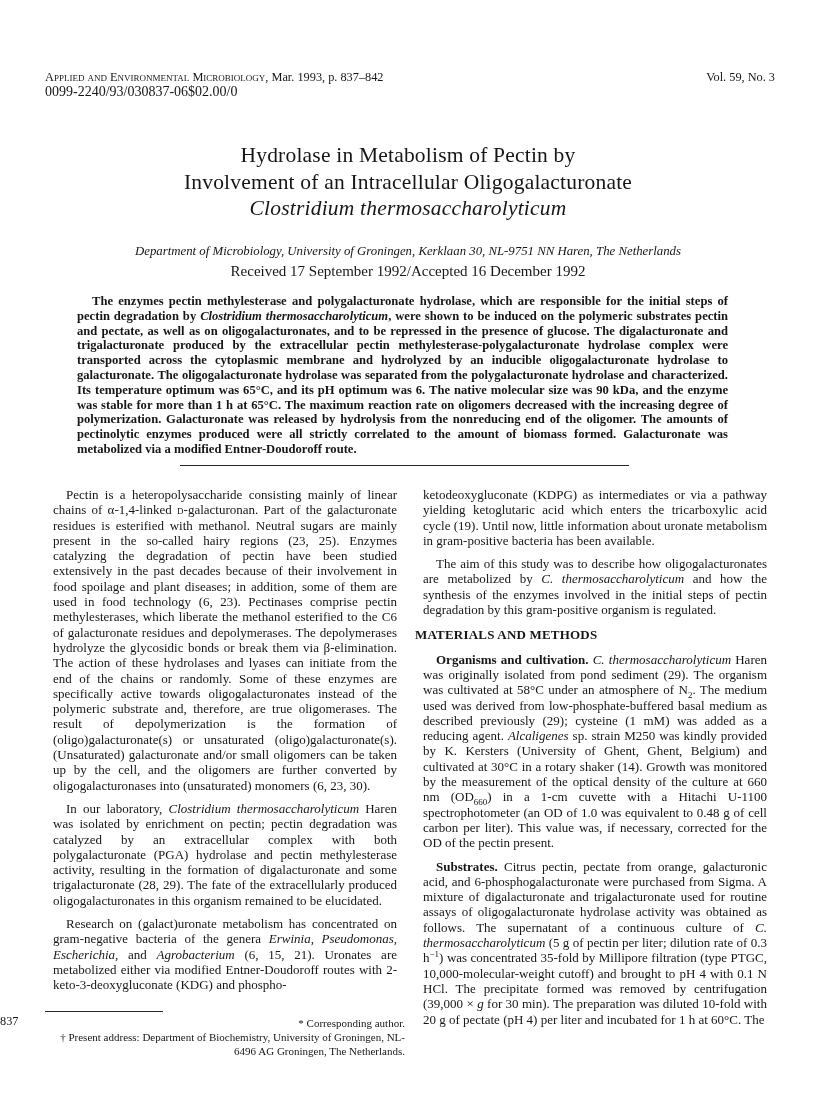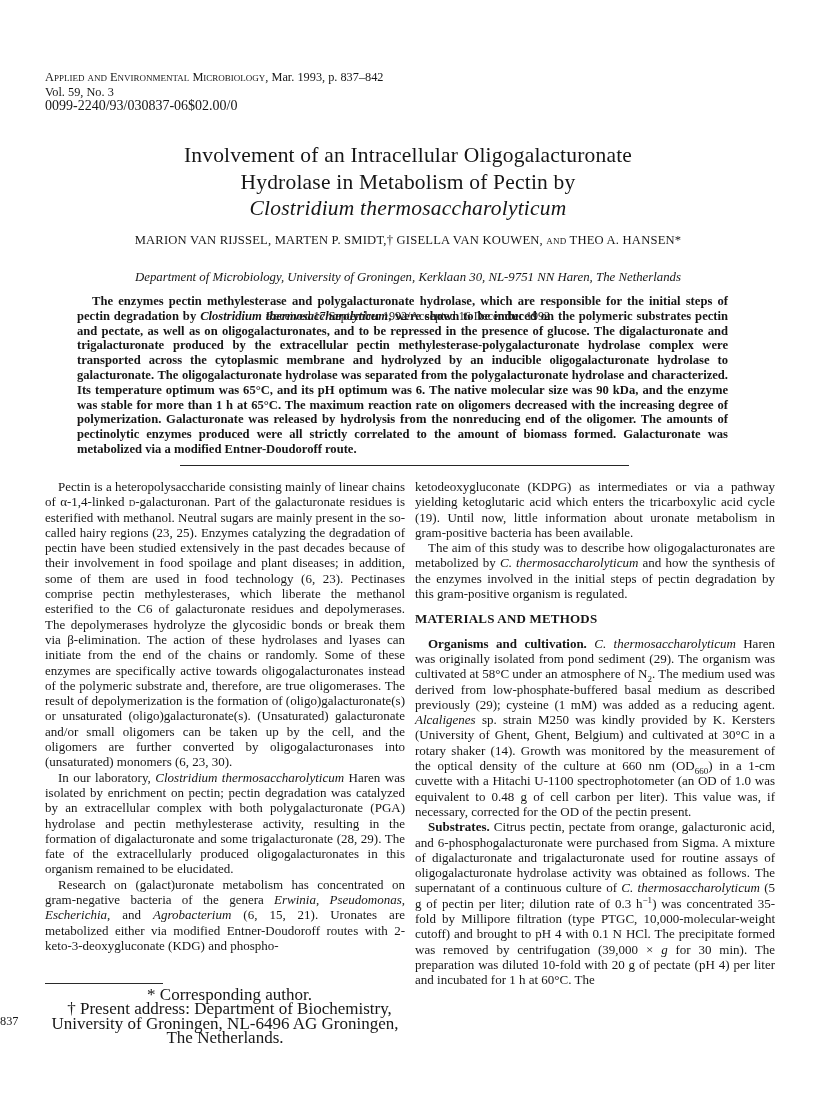--- a/index.html
+++ b/index.html
@@ -8,71 +8,70 @@
     width:816px;height:1097px;
     background:#ffffff;
     color:#161616;
     font-family:"Liberation Serif","DejaVu Serif",serif;
     overflow:hidden;
     margin:0 auto;
   }
   .sc{font-variant:small-caps;}
   
   .header{position:absolute;top:70px;left:45px;width:730px;font-size:12.3px;line-height:14.6px;}
-  .journal-line{display:flex;justify-content:space-between;flex-direction:column;}
+  .journal-line{display:flex;justify-content:space-between;}
   .code-line,.copyright-line{font-size:14px;}
   
   .title-block{position:absolute;top:142px;left:43px;width:730px;text-align:center;}
   .article-title{font-size:21.5px;line-height:26.5px;letter-spacing:.2px;}
   .article-title .it{font-style:italic;}
   .authors-line{margin-top:11px;font-size:12.6px;letter-spacing:.2px;}
   .affiliation-line{margin-top:22px;font-size:12.8px;font-style:italic;}
-  .received-line{margin-top:24px;font-size:12px;}
+  .received-line{margin-top:4px;font-size:15px;}
   
   .abstract{
     position:absolute;top:294px;left:77px;width:651px;
     font-size:12.6px;line-height:14.8px;font-weight:bold;
     text-align:justify;text-indent:15px;
     hyphens:auto;-webkit-hyphens:auto;
   }
   .abstract-rule{position:absolute;top:465px;left:180px;width:449px;border-top:1.7px solid #252525;}
   
   .columns{position:absolute;top:479px;left:45px;width:730px;display:flex;gap:10px;}
   .col{width:360px;font-size:13px;line-height:15.3px;text-align:justify;hyphens:auto;-webkit-hyphens:auto;}
-  .col p{margin:0;}
+  .col p{margin:8px;}
   .col p.indent{text-indent:13px;}
   .section-heading{font-weight:bold;margin:10px 0 9px 0;letter-spacing:.2px;}
   sub,sup{font-size:9px;line-height:0;}
   
-  .footnote-block{margin-top:30px;font-size:17px;line-height:14.2px;text-align:center;}
+  .footnote-block{margin-top:18px;font-size:11px;line-height:14.2px;text-align:right;}
   .footnote-rule{width:118px;border-top:1.2px solid #2a2a2a;margin-bottom:4px;}
   .footnote-block p{margin:0;text-indent:9px;}
   
   .page-number{position:absolute;top:1014px;left:0;width:812px;font-size:12.3px;}
 </style>
 </head>
 <body>
 
 <div class="page">
 
   <div class="header">
     <div class="journal-line">
       <span><span class="sc">Applied and Environmental Microbiology</span><span>, Mar. 1993, p. 837–842</span></span>
       <span>Vol. 59, No. 3</span>
     </div>
     <div class="code-line">0099-2240/93/030837-06$02.00/0</div>
   </div>
 
   <div class="title-block">
     <div class="article-title">
+      <div>Hydrolase in Metabolism of Pectin by</div>
       <div>Involvement of an Intracellular Oligogalacturonate</div>
-      <div>Hydrolase in Metabolism of Pectin by</div>
       <div class="it">Clostridium thermosaccharolyticum</div>
     </div>
-    <div class="authors-line">MARION VAN RIJSSEL, MARTEN P. SMIDT,† GISELLA VAN KOUWEN, <span class="sc">and</span> THEO A. HANSEN*</div>
     <div class="affiliation-line">Department of Microbiology, University of Groningen, Kerklaan 30, NL-9751 NN Haren, The Netherlands</div>
     <div class="received-line">Received 17 September 1992/Accepted 16 December 1992</div>
   </div>
 
   <div class="abstract">The enzymes pectin methylesterase and polygalacturonate hydrolase, which are responsible for the initial steps of pectin degradation by <i>Clostridium thermosaccharolyticum</i>, were shown to be induced on the polymeric substrates pectin and pectate, as well as on oligogalacturonates, and to be repressed in the presence of glucose. The digalacturonate and trigalacturonate produced by the extracellular pectin methylesterase-polygalacturonate hydrolase complex were transported across the cytoplasmic membrane and hydrolyzed by an inducible oligogalacturonate hydrolase to galacturonate. The oligogalacturonate hydrolase was separated from the polygalacturonate hydrolase and characterized. Its temperature optimum was 65°C, and its pH optimum was 6. The native molecular size was 90 kDa, and the enzyme was stable for more than 1 h at 65°C. The maximum reaction rate on oligomers decreased with the increasing degree of polymerization. Galacturonate was released by hydrolysis from the nonreducing end of the oligomer. The amounts of pectinolytic enzymes produced were all strictly correlated to the amount of biomass formed. Galacturonate was metabolized via a modified Entner-Doudoroff route.</div>
 
   <div class="abstract-rule"></div>
 
   <div class="columns">
     <div class="col">

